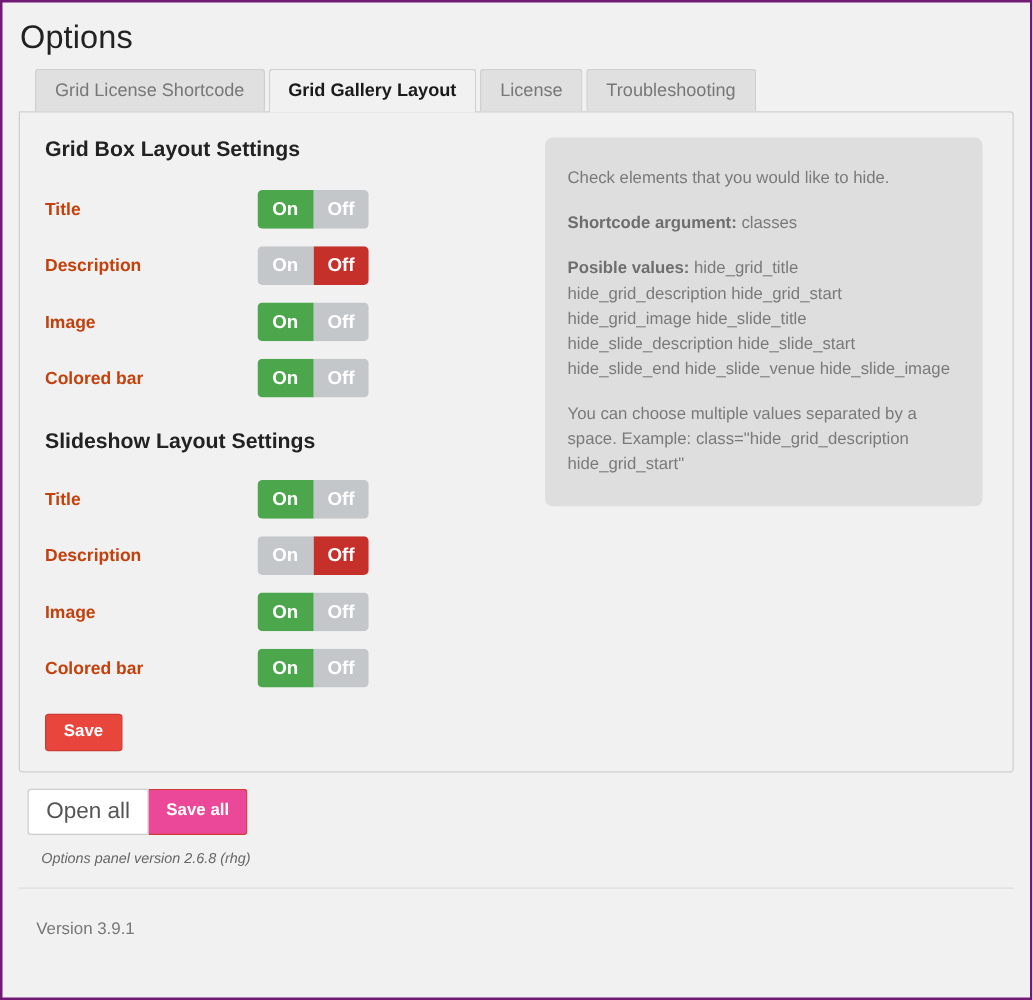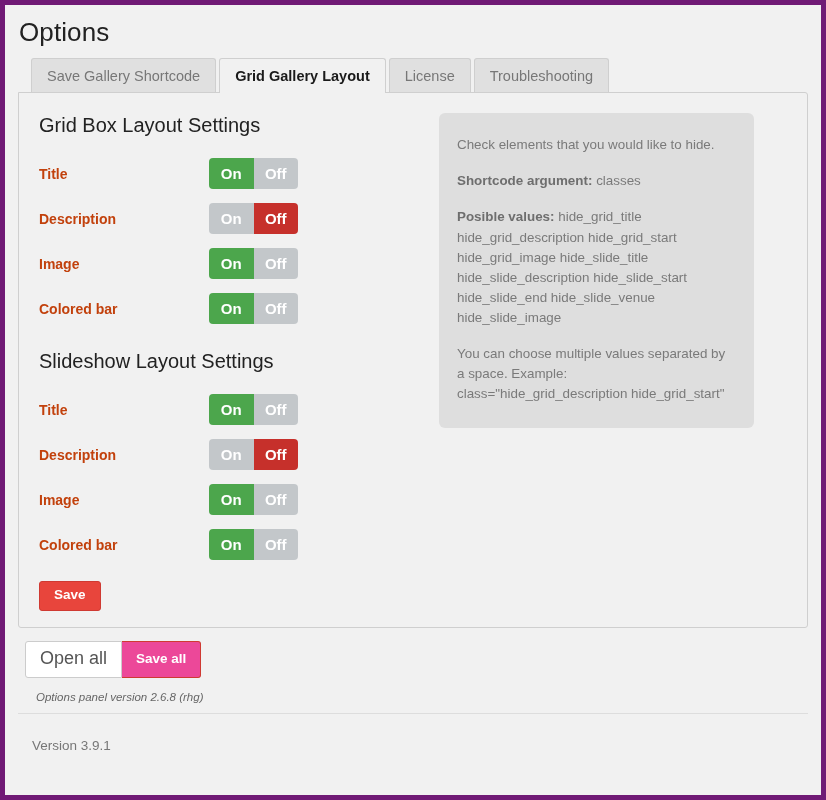--- a/index.html
+++ b/index.html
@@ -10,21 +10,21 @@
     height: 800px;
     background: #ffffff;
     font-family: "Liberation Sans", sans-serif;
   }
 
   #page {
     position: relative;
     width: 826px;
     height: 800px;
     background: #f1f1f1;
-    border: 5px solid #701a75;
+    border: 2px solid #701a75;
     overflow: hidden;
   }
 
   
   .page-title {
     font-size: 26px;
     font-weight: normal;
     color: #222222;
     margin: 0;
     padding: 12px 0 10px 14px;
@@ -90,22 +90,22 @@
     flex: 0 0 380px;
   }
   .info-col {
     flex: 1 1 auto;
     padding-left: 22px;
     padding-top: 0px;
   }
 
   
   .section-heading {
-    font-size: 20px;
-    font-weight: normal;
+    font-size: 17px;
+    font-weight: bold;
     color: #222222;
     margin: 0 0 14px 0;
     padding: 0 0 0 2px;
     line-height: 1.2;
   }
   .section-heading.second { margin-top: 18px; }
 
   
   .setting-row {
     display: flex;
@@ -141,21 +141,21 @@
   }
   .toggle .half.inactive { background: #c3c7ca; }
   .toggle .half.on-active { background: #4ca64c; }
   .toggle .half.off-active { background: #c6302b; }
 
   
   .info-box {
     background: #dedede;
     border-radius: 6px;
     padding: 22px 24px 24px 18px;
-    width: 315px;
+    width: 350px;
     color: #7a7a7a;
     font-size: 13.4px;
     line-height: 1.5;
   }
   .info-box p { margin: 0 0 16px 0; }
   .info-box p:last-child { margin-bottom: 0; }
   .info-box b { color: #6e6e6e; font-weight: bold; }
 
   
   .save-wrap { padding: 14px 0 0 2px; }
@@ -237,21 +237,21 @@
 </style>
 </head>
 <body>
 
 <div id="page">
 
   <h1 class="page-title">Options</h1>
 
   <div class="tabs-row">
     <div class="tab">
-      <span>Save Gallery Shortcode</span>
+      <span>Grid License Shortcode</span>
     </div>
     <div class="tab active">
       <span>Grid Gallery Layout</span>
     </div>
     <div class="tab">
       <span>License</span>
     </div>
     <div class="tab">
       <span>Troubleshooting</span>
     </div>

